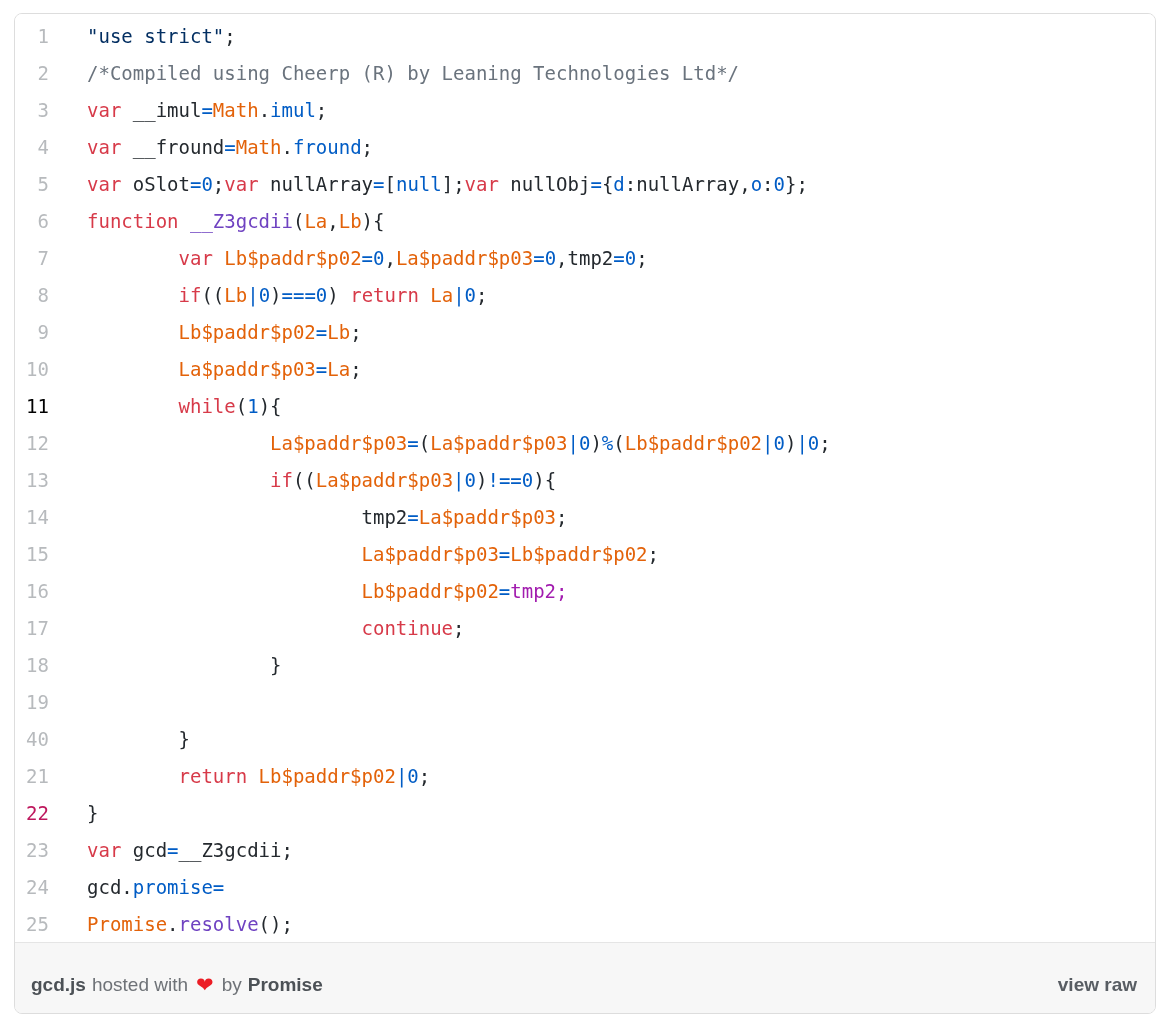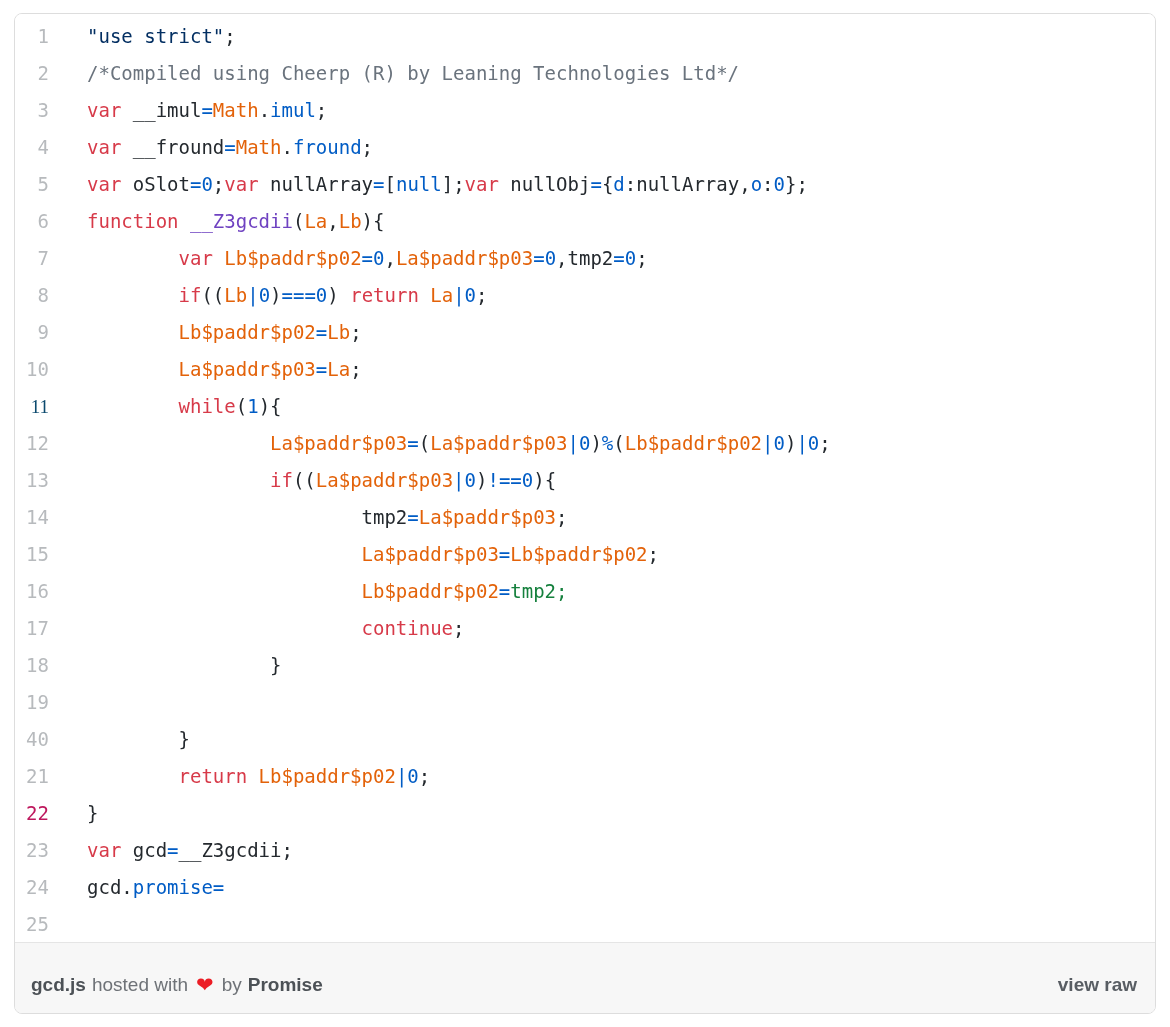--- a/index.html
+++ b/index.html
@@ -77,35 +77,35 @@
         <div class="code-line"><span class="ln" style="color: rgb(183, 186, 189);">1</span><span class="lc"><span style="color: rgb(3, 47, 98);">"use strict"</span><span style="color: rgb(36, 41, 46);">;</span></span></div>
         <div class="code-line"><span class="ln" style="color: rgb(183, 186, 189);">2</span><span class="lc"><span style="color: rgb(106, 115, 125);">/*Compiled using Cheerp (R) by Leaning Technologies Ltd*/</span></span></div>
         <div class="code-line"><span class="ln" style="color: rgb(183, 186, 189);">3</span><span class="lc"><span style="color: rgb(215, 58, 73);">var</span><span style="color: rgb(36, 41, 46);"> __imul</span><span style="color: rgb(0, 92, 197);">=</span><span style="color: rgb(227, 98, 9);">Math</span><span style="color: rgb(36, 41, 46);">.</span><span style="color: rgb(0, 92, 197);">imul</span><span style="color: rgb(36, 41, 46);">;</span></span></div>
         <div class="code-line"><span class="ln" style="color: rgb(183, 186, 189);">4</span><span class="lc"><span style="color: rgb(215, 58, 73);">var</span><span style="color: rgb(36, 41, 46);"> __fround</span><span style="color: rgb(0, 92, 197);">=</span><span style="color: rgb(227, 98, 9);">Math</span><span style="color: rgb(36, 41, 46);">.</span><span style="color: rgb(0, 92, 197);">fround</span><span style="color: rgb(36, 41, 46);">;</span></span></div>
         <div class="code-line"><span class="ln" style="color: rgb(183, 186, 189);">5</span><span class="lc"><span style="color: rgb(215, 58, 73);">var</span><span style="color: rgb(36, 41, 46);"> oSlot</span><span style="color: rgb(0, 92, 197);">=0</span><span style="color: rgb(36, 41, 46);">;</span><span style="color: rgb(215, 58, 73);">var</span><span style="color: rgb(36, 41, 46);"> nullArray</span><span style="color: rgb(0, 92, 197);">=</span><span style="color: rgb(36, 41, 46);">[</span><span style="color: rgb(0, 92, 197);">null</span><span style="color: rgb(36, 41, 46);">];</span><span style="color: rgb(215, 58, 73);">var</span><span style="color: rgb(36, 41, 46);"> nullObj</span><span style="color: rgb(0, 92, 197);">=</span><span style="color: rgb(36, 41, 46);">{</span><span style="color: rgb(0, 92, 197);">d</span><span style="color: rgb(36, 41, 46);">:nullArray,</span><span style="color: rgb(0, 92, 197);">o</span><span style="color: rgb(36, 41, 46);">:</span><span style="color: rgb(0, 92, 197);">0</span><span style="color: rgb(36, 41, 46);">};</span></span></div>
         <div class="code-line"><span class="ln" style="color: rgb(183, 186, 189);">6</span><span class="lc"><span style="color: rgb(215, 58, 73);">function</span><span style="color: rgb(36, 41, 46);"> </span><span style="color: rgb(111, 66, 193);">__Z3gcdii</span><span style="color: rgb(36, 41, 46);">(</span><span style="color: rgb(227, 98, 9);">La</span><span style="color: rgb(36, 41, 46);">,</span><span style="color: rgb(227, 98, 9);">Lb</span><span style="color: rgb(36, 41, 46);">){</span></span></div>
         <div class="code-line"><span class="ln" style="color: rgb(183, 186, 189);">7</span><span class="lc"><span style="color: rgb(36, 41, 46);">        </span><span style="color: rgb(215, 58, 73);">var</span><span style="color: rgb(36, 41, 46);"> </span><span style="color: rgb(227, 98, 9);">Lb$paddr$p02</span><span style="color: rgb(0, 92, 197);">=0</span><span style="color: rgb(36, 41, 46);">,</span><span style="color: rgb(227, 98, 9);">La$paddr$p03</span><span style="color: rgb(0, 92, 197);">=0</span><span style="color: rgb(36, 41, 46);">,tmp2</span><span style="color: rgb(0, 92, 197);">=0</span><span style="color: rgb(36, 41, 46);">;</span></span></div>
         <div class="code-line"><span class="ln" style="color: rgb(183, 186, 189);">8</span><span class="lc"><span style="color: rgb(36, 41, 46);">        </span><span style="color: rgb(215, 58, 73);">if</span><span style="color: rgb(36, 41, 46);">((</span><span style="color: rgb(227, 98, 9);">Lb</span><span style="color: rgb(0, 92, 197);">|0</span><span style="color: rgb(36, 41, 46);">)</span><span style="color: rgb(0, 92, 197);">===0</span><span style="color: rgb(36, 41, 46);">) </span><span style="color: rgb(215, 58, 73);">return</span><span style="color: rgb(36, 41, 46);"> </span><span style="color: rgb(227, 98, 9);">La</span><span style="color: rgb(0, 92, 197);">|0</span><span style="color: rgb(36, 41, 46);">;</span></span></div>
         <div class="code-line"><span class="ln" style="color: rgb(183, 186, 189);">9</span><span class="lc"><span style="color: rgb(36, 41, 46);">        </span><span style="color: rgb(227, 98, 9);">Lb$paddr$p02</span><span style="color: rgb(0, 92, 197);">=</span><span style="color: rgb(227, 98, 9);">Lb</span><span style="color: rgb(36, 41, 46);">;</span></span></div>
         <div class="code-line"><span class="ln" style="color: rgb(183, 186, 189);">10</span><span class="lc"><span style="color: rgb(36, 41, 46);">        </span><span style="color: rgb(227, 98, 9);">La$paddr$p03</span><span style="color: rgb(0, 92, 197);">=</span><span style="color: rgb(227, 98, 9);">La</span><span style="color: rgb(36, 41, 46);">;</span></span></div>
-        <div class="code-line"><span class="ln" style="color: #0c4a6e; font-family: Liberation Serif, serif;">11</span><span class="lc"><span style="color: rgb(36, 41, 46);">        </span><span style="color: rgb(215, 58, 73);">while</span><span style="color: rgb(36, 41, 46);">(</span><span style="color: rgb(0, 92, 197);">1</span><span style="color: rgb(36, 41, 46);">){</span></span></div>
+        <div class="code-line"><span class="ln" style="color: #000000;">11</span><span class="lc"><span style="color: rgb(36, 41, 46);">        </span><span style="color: rgb(215, 58, 73);">while</span><span style="color: rgb(36, 41, 46);">(</span><span style="color: rgb(0, 92, 197);">1</span><span style="color: rgb(36, 41, 46);">){</span></span></div>
         <div class="code-line"><span class="ln" style="color: rgb(183, 186, 189);">12</span><span class="lc"><span style="color: rgb(36, 41, 46);">                </span><span style="color: rgb(227, 98, 9);">La$paddr$p03</span><span style="color: rgb(0, 92, 197);">=</span><span style="color: rgb(36, 41, 46);">(</span><span style="color: rgb(227, 98, 9);">La$paddr$p03</span><span style="color: rgb(0, 92, 197);">|0</span><span style="color: rgb(36, 41, 46);">)</span><span style="color: rgb(0, 92, 197);">%</span><span style="color: rgb(36, 41, 46);">(</span><span style="color: rgb(227, 98, 9);">Lb$paddr$p02</span><span style="color: rgb(0, 92, 197);">|0</span><span style="color: rgb(36, 41, 46);">)</span><span style="color: rgb(0, 92, 197);">|0</span><span style="color: rgb(36, 41, 46);">;</span></span></div>
         <div class="code-line"><span class="ln" style="color: rgb(183, 186, 189);">13</span><span class="lc"><span style="color: rgb(36, 41, 46);">                </span><span style="color: rgb(215, 58, 73);">if</span><span style="color: rgb(36, 41, 46);">((</span><span style="color: rgb(227, 98, 9);">La$paddr$p03</span><span style="color: rgb(0, 92, 197);">|0</span><span style="color: rgb(36, 41, 46);">)</span><span style="color: rgb(0, 92, 197);">!==0</span><span style="color: rgb(36, 41, 46);">){</span></span></div>
         <div class="code-line"><span class="ln" style="color: rgb(183, 186, 189);">14</span><span class="lc"><span style="color: rgb(36, 41, 46);">                        tmp2</span><span style="color: rgb(0, 92, 197);">=</span><span style="color: rgb(227, 98, 9);">La$paddr$p03</span><span style="color: rgb(36, 41, 46);">;</span></span></div>
         <div class="code-line"><span class="ln" style="color: rgb(183, 186, 189);">15</span><span class="lc"><span style="color: rgb(36, 41, 46);">                        </span><span style="color: rgb(227, 98, 9);">La$paddr$p03</span><span style="color: rgb(0, 92, 197);">=</span><span style="color: rgb(227, 98, 9);">Lb$paddr$p02</span><span style="color: rgb(36, 41, 46);">;</span></span></div>
-        <div class="code-line"><span class="ln" style="color: rgb(183, 186, 189);">16</span><span class="lc"><span style="color: rgb(36, 41, 46);">                        </span><span style="color: rgb(227, 98, 9);">Lb$paddr$p02</span><span style="color: rgb(0, 92, 197);">=</span><span style="color: #15803d;">tmp2;</span></span></div>
+        <div class="code-line"><span class="ln" style="color: rgb(183, 186, 189);">16</span><span class="lc"><span style="color: rgb(36, 41, 46);">                        </span><span style="color: rgb(227, 98, 9);">Lb$paddr$p02</span><span style="color: rgb(0, 92, 197);">=</span><span style="color: #a21caf;">tmp2;</span></span></div>
         <div class="code-line"><span class="ln" style="color: rgb(183, 186, 189);">17</span><span class="lc"><span style="color: rgb(36, 41, 46);">                        </span><span style="color: rgb(215, 58, 73);">continue</span><span style="color: rgb(36, 41, 46);">;</span></span></div>
         <div class="code-line"><span class="ln" style="color: rgb(183, 186, 189);">18</span><span class="lc"><span style="color: rgb(36, 41, 46);">                }</span></span></div>
         <div class="code-line"><span class="ln" style="color: rgb(183, 186, 189);">19</span></div>
         <div class="code-line"><span class="ln" style="color: rgb(183, 186, 189);">40</span><span class="lc"><span style="color: rgb(36, 41, 46);">        }</span></span></div>
         <div class="code-line"><span class="ln" style="color: rgb(183, 186, 189);">21</span><span class="lc"><span style="color: rgb(36, 41, 46);">        </span><span style="color: rgb(215, 58, 73);">return</span><span style="color: rgb(36, 41, 46);"> </span><span style="color: rgb(227, 98, 9);">Lb$paddr$p02</span><span style="color: rgb(0, 92, 197);">|0</span><span style="color: rgb(36, 41, 46);">;</span></span></div>
         <div class="code-line"><span class="ln" style="color: #be185d;">22</span><span class="lc"><span style="color: rgb(36, 41, 46);">}</span></span></div>
         <div class="code-line"><span class="ln" style="color: rgb(183, 186, 189);">23</span><span class="lc"><span style="color: rgb(215, 58, 73);">var</span><span style="color: rgb(36, 41, 46);"> gcd</span><span style="color: rgb(0, 92, 197);">=</span><span style="color: rgb(36, 41, 46);">__Z3gcdii;</span></span></div>
         <div class="code-line"><span class="ln" style="color: rgb(183, 186, 189);">24</span><span class="lc"><span style="color: rgb(36, 41, 46);">gcd.</span><span style="color: rgb(0, 92, 197);">promise=</span></span></div>
-        <div class="code-line"><span class="ln" style="color: rgb(183, 186, 189);">25</span></div>
+        <div class="code-line"><span class="ln" style="color: rgb(183, 186, 189);">25</span><span class="lc"><span style="color: rgb(227, 98, 9);">Promise</span><span style="color: rgb(36, 41, 46);">.</span><span style="color: rgb(111, 66, 193);">resolve</span><span style="color: rgb(36, 41, 46);">();</span></span></div>
       </div>
   </div>
   <div class="gist-footer">
     <div class="gist-meta-left">
       <a class="meta-link">gcd.js</a>
       <span>hosted with</span>
       <span class="heart">❤</span>
       <span>by</span>
       <a class="meta-link">Promise</a>
     </div>

